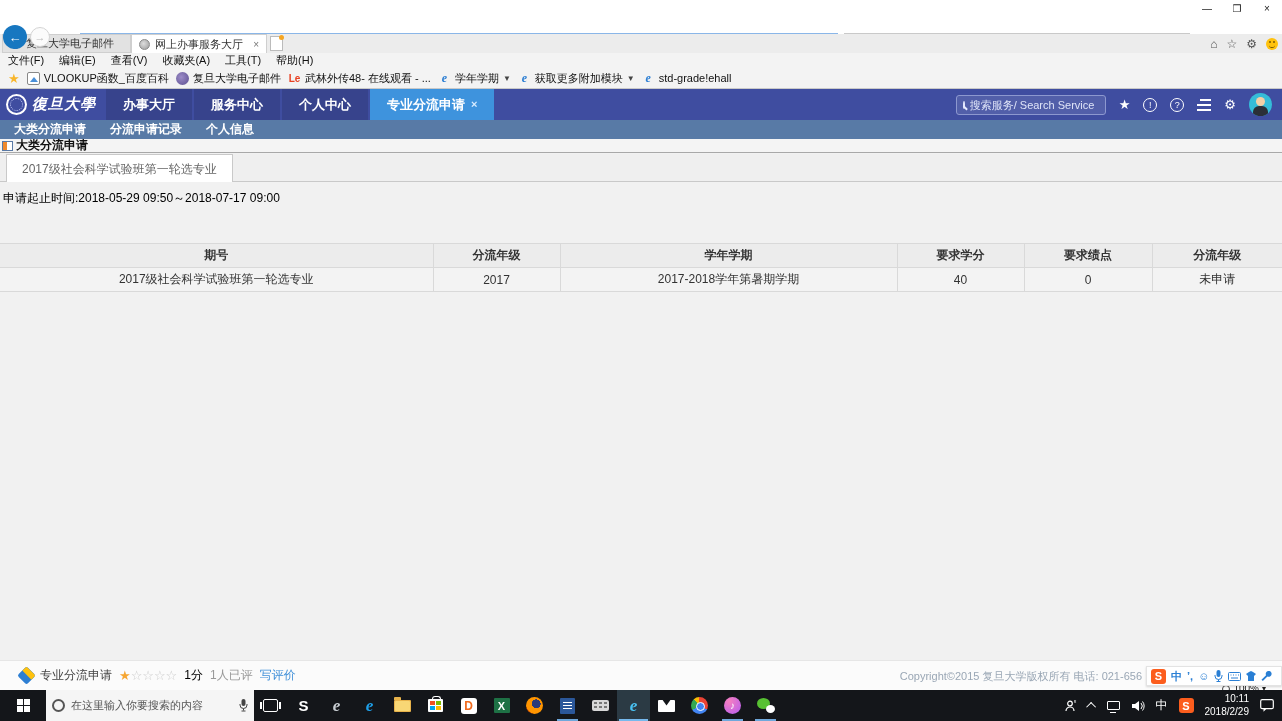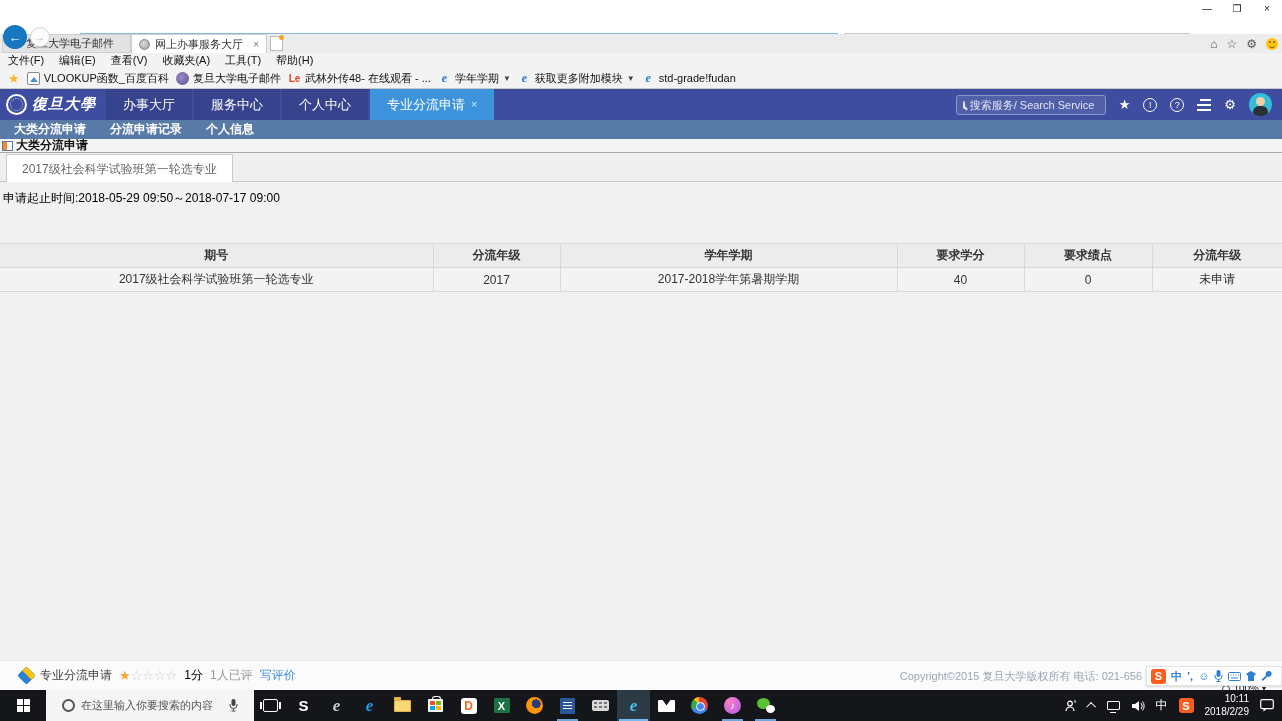--- a/index.html
+++ b/index.html
@@ -52,21 +52,21 @@
   .ic-le { color:#e84223; font-size:10px; }
   .ic-ie { color:#2d7fd3; font-family:"Liberation Serif", serif; font-style:italic; font-size:12px; }
   .fav-arrow { font-size:8px; color:#444; }
 
   
   .portal-header { position:absolute; top:89px; left:0; width:1282px; height:31px; background:#3f4da0; display:flex; align-items:center; }
   .brand { display:flex; align-items:center; gap:5px; padding:0 10px 0 6px; }
   .seal { width:21px; height:21px; border-radius:50%; border:2px solid #fff; position:relative; }
   .seal::after { content:""; position:absolute; inset:2px; border-radius:50%; border:1px dotted #cfd6ff; }
   .brand-name { color:#fff; font-family:"DejaVu Serif", serif; font-weight:bold; font-style:italic; font-size:15px; letter-spacing:1px; }
-  .pnav { display:flex; height:31px; }
+  .pnav { display:flex; height:31px;font-weight:bold; }
   .pnav-item { height:31px; line-height:31px; padding:0 17px; background:#37438c; color:#fff; font-size:13px; margin-right:2px; cursor:pointer; }
   .pnav-item.active { background:#3e93dd; display:flex; align-items:center; gap:6px; }
   .pnav-item.active .x { font-size:11px; color:#d8ecff; }
   .pheader-right { margin-left:auto; display:flex; align-items:center; gap:13px; padding-right:10px; }
   .psearch { width:150px; height:20px; border:1px solid #8d98cf; border-radius:3px; background:rgba(255,255,255,0.10); display:flex; align-items:center; gap:5px; padding:0 6px; }
   .psearch .mag { border-color:#e8ecff; }
   .psearch .mag::after { background:#e8ecff; }
   .psearch input { flex:1; background:transparent; border:none; outline:none; font-size:11px; color:#eef1ff; font-family:"Liberation Sans", sans-serif; }
   .psearch input::placeholder { color:#dfe4f8; }
   .hicon { color:#fff; font-size:13px; cursor:pointer; }
@@ -117,21 +117,21 @@
   .ime-smile { color:#2a7fd4; font-size:11px; }
   .zoom-ind { position:absolute; right:16px; top:683px; display:flex; align-items:center; gap:3px; font-size:10px; color:#222; z-index:19; }
   .zoom-ind .mag { border-color:#444; }
   .zoom-ind .mag::after { background:#444; }
 
   
   .taskbar { position:absolute; top:690px; left:0; width:1282px; height:31px; background:#14161a; display:flex; align-items:stretch; z-index:30; }
   .tb-start { width:46px; display:flex; align-items:center; justify-content:center; cursor:pointer; }
   .tb-winlogo { display:grid; grid-template-columns:6px 6px; grid-template-rows:6px 6px; gap:1px; }
   .tb-winlogo div { background:#fff; }
-  .tb-search { width:208px; background:#f5f5f5; display:flex; align-items:center; gap:6px; padding:0 16px; cursor:text; }
+  .tb-search { width:208px; background:#f5f5f5; display:flex; align-items:center; gap:6px; padding:0 6px; cursor:text; }
   .cortana-ring { width:13px; height:13px; border:2px solid #555; border-radius:50%; flex:none; }
   .tb-search-text { flex:1; font-size:11px; color:#555; white-space:nowrap; overflow:hidden; }
   .tb-apps { display:flex; align-items:stretch; }
   .tb-app { width:33px; display:flex; align-items:center; justify-content:center; position:relative; cursor:pointer; }
   .tb-app.open::after { content:""; position:absolute; bottom:0; left:6px; right:6px; height:2px; background:#6fa8dc; }
   .tb-app.active { background:#2b3a44; }
   .tb-app.active::after { content:""; position:absolute; bottom:0; left:2px; right:2px; height:2px; background:#76b9ed; }
   .taskview { width:15px; height:13px; border:1px solid #fff; border-radius:2px; position:relative; }
   .taskview::before { content:""; position:absolute; left:-4px; top:2px; width:2px; height:7px; background:#fff; }
   .taskview::after { content:""; position:absolute; right:-4px; top:2px; width:2px; height:7px; background:#fff; }
@@ -250,21 +250,21 @@
       <span>学年学期</span>
       <span class="fav-arrow">▼</span>
     </span>
     <span class="fav-item">
       <span class="fav-ic ic-ie">e</span>
       <span>获取更多附加模块</span>
       <span class="fav-arrow">▼</span>
     </span>
     <span class="fav-item">
       <span class="fav-ic ic-ie">e</span>
-      <span>std-grade!fudan</span>
+      <span>std-grade!ehall</span>
     </span>
   </div>
 
   <div class="portal-header">
     <div class="brand">
       <span class="seal"></span>
       <span class="brand-name">復旦大學</span>
     </div>
     <div class="pnav">
       <div class="pnav-item">办事大厅</div>

